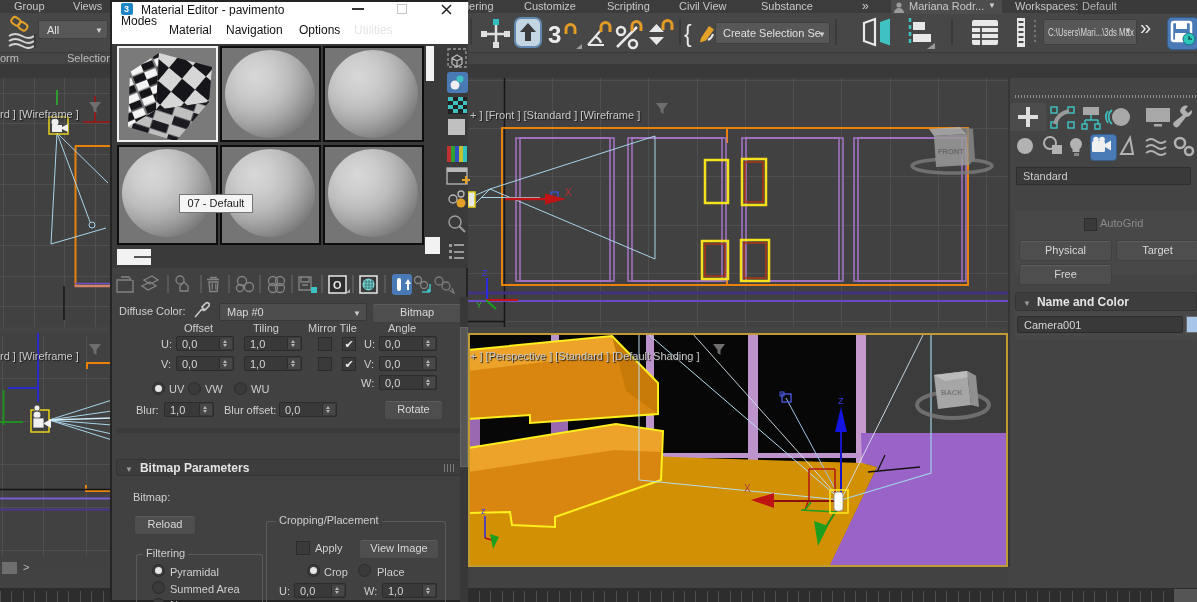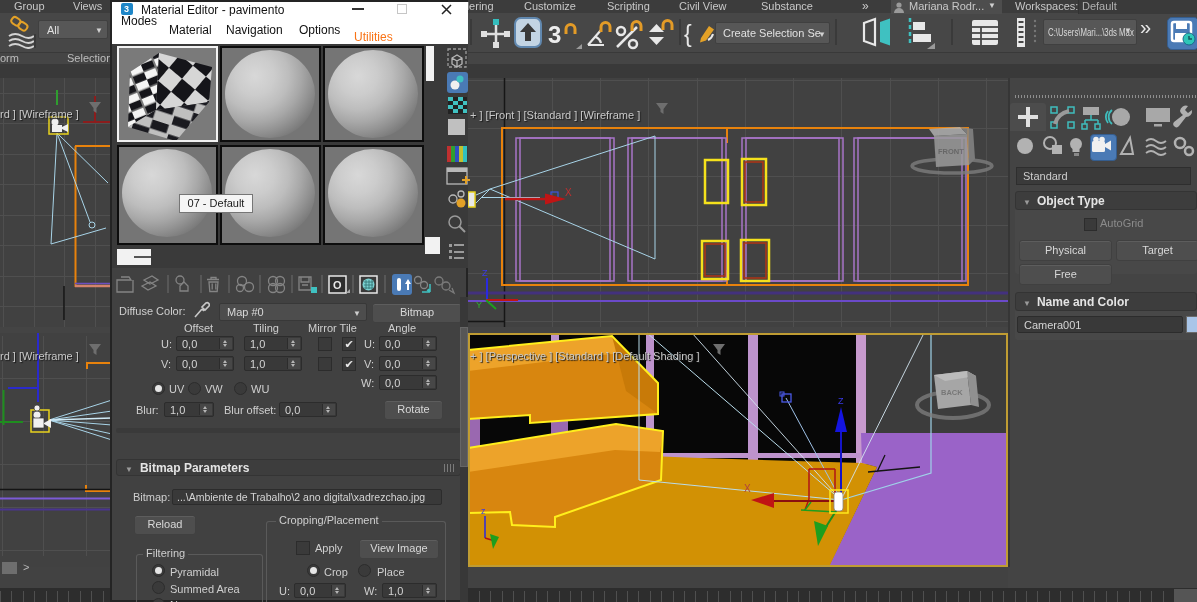--- a/index.html
+++ b/index.html
@@ -452,22 +452,20 @@
         <circle cx="94" cy="6.5" r="2.8" fill="#f0f0f0"></circle>
       <path d="M97 11 l6 -3.5 v10 l-6 -3.5 z" fill="#f0f0f0"></path>
       <path d="M113 21 l9 -16 3 16 z" fill="none" stroke="#b2b2b2" stroke-width="2"></path>
       <path d="M138 8 q5 -4 10 0 q5 4 10 0 M138 14 q5 -4 10 0 q5 4 10 0 M138 20 q5 -4 10 0 q5 4 10 0" stroke="#b2b2b2" stroke-width="1.8" fill="none"></path>
       <circle cx="172" cy="10" r="5" fill="none" stroke="#b2b2b2" stroke-width="2.5"></circle>
       <circle cx="181" cy="18" r="4" fill="none" stroke="#b2b2b2" stroke-width="2.5"></circle>
     </svg>
 
     <div class="abs" style="left:8px;top:89px;width:175px;height:18px;background:#3a3a3a;border:1px solid #2e2e2e;color:#cdcdcd;font-size:11px;line-height:17px;padding-left:6px;box-sizing:border-box;">Standard</div>
 
-    <div class="abs rollhead" style="left:7px;top:113px;width:182px;height:19px;line-height:18px;">
-      <span style="color:#9a9a9a;font-size:8px;margin:0 6px 0 7px;">▼</span>Object Type</div>
     <div class="abs" style="left:7px;top:132px;width:182px;height:64px;background:#484848;border-radius:0 0 3px 3px;"></div>
     <div class="abs chk" style="left:76px;top:140px;width:11px;height:11px;"></div>
     <div class="abs" style="left:92px;top:139px;color:#8b8b8b;font-size:11px;">AutoGrid</div>
     <div class="abs btn" style="left:11px;top:162px;width:91px;height:19px;line-height:18px;">Physical</div>
     <div class="abs btn" style="left:108px;top:162px;width:81px;height:19px;line-height:18px;">Target</div>
     <div class="abs btn" style="left:11px;top:186px;width:91px;height:19px;line-height:18px;">Free</div>
 
     <div class="abs rollhead" style="left:7px;top:214px;width:182px;height:19px;line-height:18px;">
       <span style="color:#9a9a9a;font-size:8px;margin:0 6px 0 7px;">▼</span>Name and Color</div>
     <div class="abs" style="left:7px;top:233px;width:182px;height:29px;background:#484848;border-radius:0 0 3px 3px;"></div>
@@ -486,21 +484,21 @@
     <div class="abs" style="left:285px;top:2px;width:8px;height:8px;border:1.5px solid #c6c6c6;"></div>
     <svg class="abs" style="left:329px;top:2px;" width="11" height="11">
         <path d="M1 1 L10 10 M10 1 L1 10" stroke="#222" stroke-width="1.5"></path>
       </svg>
 
     <div class="abs" style="left:0;top:14px;width:356px;height:28px;background:#ffffff;border-bottom:1px solid #d8d8d8;"></div>
     <div class="abs" style="left:9px;top:12px;color:#111;font-size:12px;">Modes</div>
     <div class="abs" style="left:57px;top:21px;color:#111;font-size:12px;">Material</div>
     <div class="abs" style="left:114px;top:21px;color:#111;font-size:12px;">Navigation</div>
     <div class="abs" style="left:187px;top:21px;color:#111;font-size:12px;">Options</div>
-    <div class="abs" style="left:242px;top:28px;color:#f97316;font-size:12px;">Utilities</div>
+    <div class="abs" style="left:242px;top:21px;color:#e5e5e5;font-size:12px;">Utilities</div>
 
     <div class="abs" style="left:0;top:42px;width:356px;height:224px;background:#3a3a3a;"></div>
 
     <div class="abs" style="left:5px;top:44px;width:101px;height:96px;background:#7a7a7a;border:2px solid #f2f2f2;box-sizing:border-box;">
       <svg width="97" height="92" viewBox="0 0 97 92">
         <defs>
           <pattern id="chkF" width="34" height="34" patternUnits="userSpaceOnUse" patternTransform="rotate(40)">
             <rect width="34" height="34" fill="#d6d6d6"></rect>
             <rect x="17" width="17" height="17" fill="#15151a"></rect>
               <rect y="17" width="17" height="17" fill="#15151a"></rect>
@@ -667,21 +665,20 @@
     <div class="abs txt" style="left:112px;top:402px;">Blur offset:</div>
     <div class="abs fld" style="left:167px;top:400px;width:58px;height:15px;line-height:14px;padding-left:5px;box-sizing:border-box;">0,0<span class="spin"></span></div>
     <div class="abs btn" style="left:272px;top:398px;width:57px;height:18px;line-height:17px;">Rotate</div>
     <div class="abs" style="left:4px;top:426px;width:345px;height:5px;background:#3a3a3a;border-radius:2px;"></div>
 
 
     <div class="abs rollhead" style="left:4px;top:457px;width:345px;height:17px;line-height:16px;">
       <span style="color:#9a9a9a;font-size:8px;margin:0 7px 0 8px;">▼</span>Bitmap Parameters
       <span style="position:absolute;right:6px;top:4px;width:10px;height:8px;background:repeating-linear-gradient(90deg,#7a7a7a 0,#7a7a7a 1px,transparent 1px,transparent 3px);"></span></div>
     <div class="abs txt" style="left:21px;top:489px;">Bitmap:</div>
-    <div class="abs fld" style="left:60px;top:487px;width:270px;height:16px;line-height:15px;padding-left:4px;box-sizing:border-box;font-size:10.5px;">...\Ambiente de Trabalho\2 ano digital\xadrezchao.jpg</div>
     <div class="abs btn" style="left:22px;top:513px;width:60px;height:18px;line-height:17px;">Reload</div>
 
     <div class="abs" style="left:154px;top:519px;width:178px;height:83px;border:1px solid #5a5a5a;border-bottom:none;border-radius:3px 3px 0 0;"></div>
     <div class="abs txt" style="left:164px;top:512px;background:#414141;padding:0 3px;">Cropping/Placement</div>
     <div class="abs chk" style="left:184px;top:539px;width:12px;height:12px;"></div>
     <div class="abs txt" style="left:203px;top:540px;">Apply</div>
     <div class="abs btn" style="left:247px;top:537px;width:78px;height:18px;line-height:17px;">View Image</div>
     <div class="abs radio on" style="left:195px;top:562px;"></div>
     <div class="abs txt" style="left:212px;top:564px;">Crop</div>
     <div class="abs radio" style="left:246px;top:562px;"></div>

